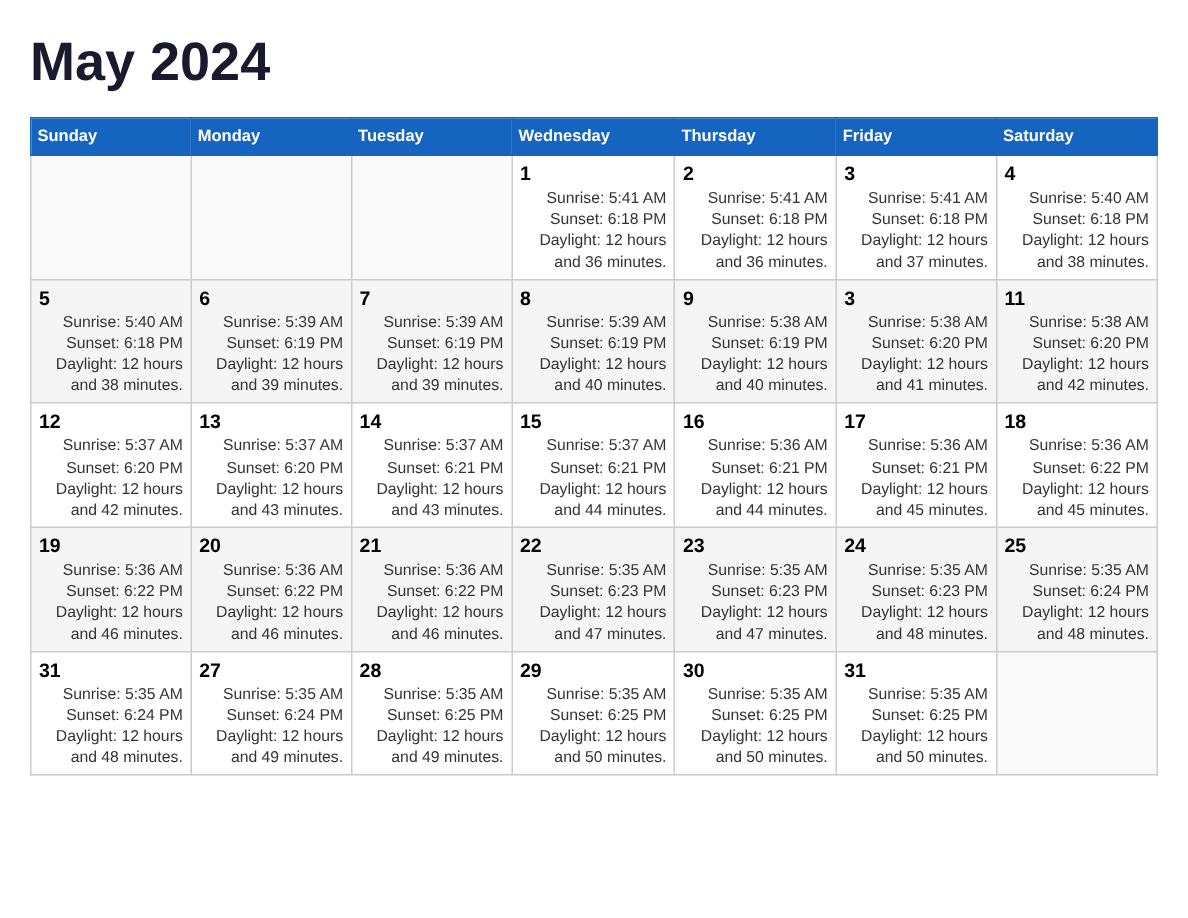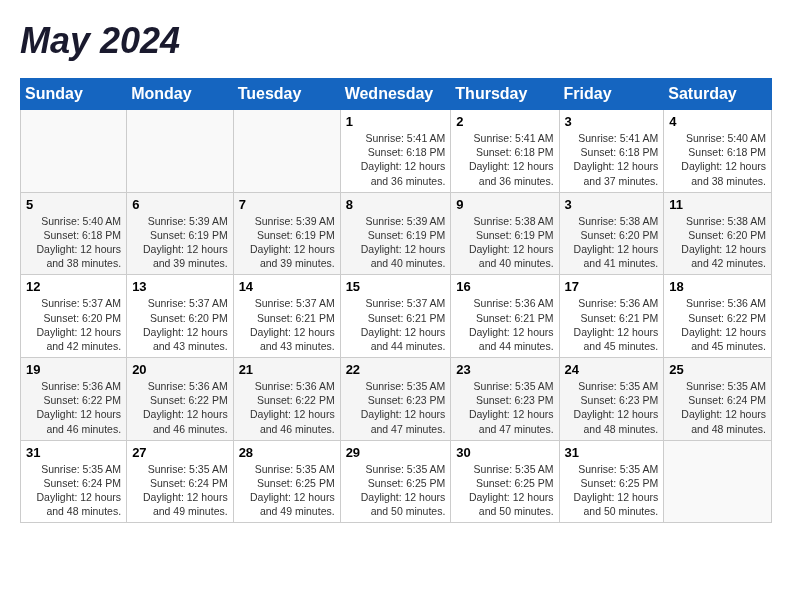--- a/index.html
+++ b/index.html
@@ -15,42 +15,41 @@
       justify-content: space-between;
       align-items: flex-start;
       margin-bottom: 16px;
     }
     .logo {
       display: flex;
       align-items: center;
     }
     .title-block {
       text-align: center;
-      font-style: italic;
     }
     .month-title {
       font-size: 36px;
       font-weight: bold;
       color: #1a1a2e;
     }
     .location {
       font-size: 18px;
       color: #333;
     }
     .calendar {
       width: 100%;
       border-collapse: collapse;
       font-size: 11px;
     }
     .calendar thead th {
       background-color: #1565c0;
       color: #fff;
       padding: 6px 4px;
       text-align: left;
-      font-size: 16px;
+      font-size: 11px;
       font-weight: bold;
       border: 1px solid #1565c0;
     }
     .calendar tbody td {
       border: 1px solid #ccc;
       vertical-align: top;
       padding: 4px 5px;
       width: 113px;
       min-height: 80px;
       background: #fff;

